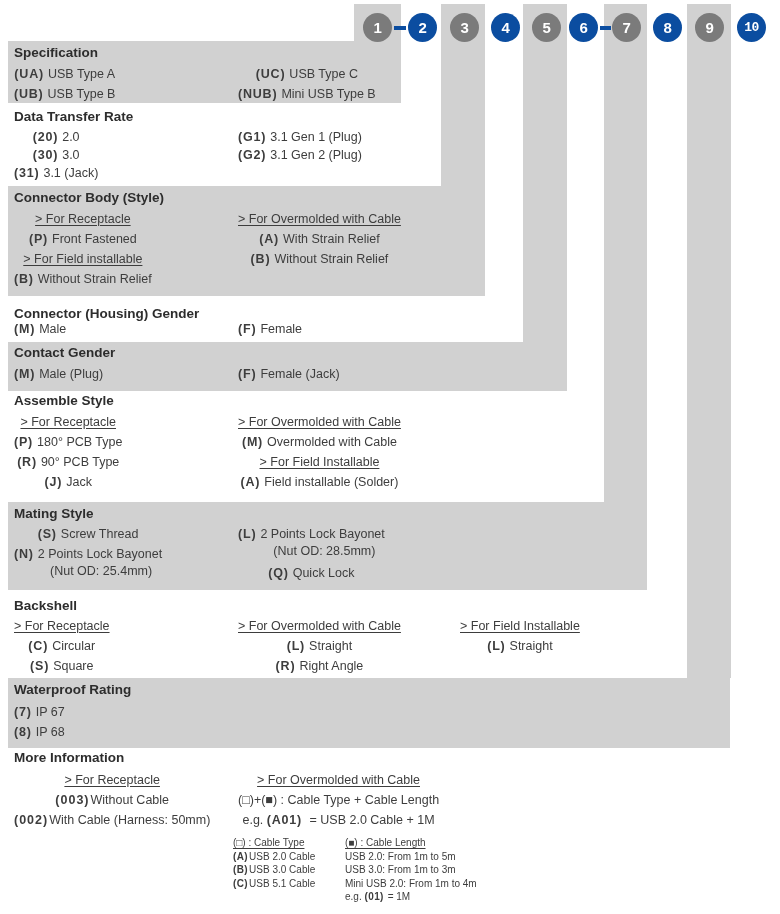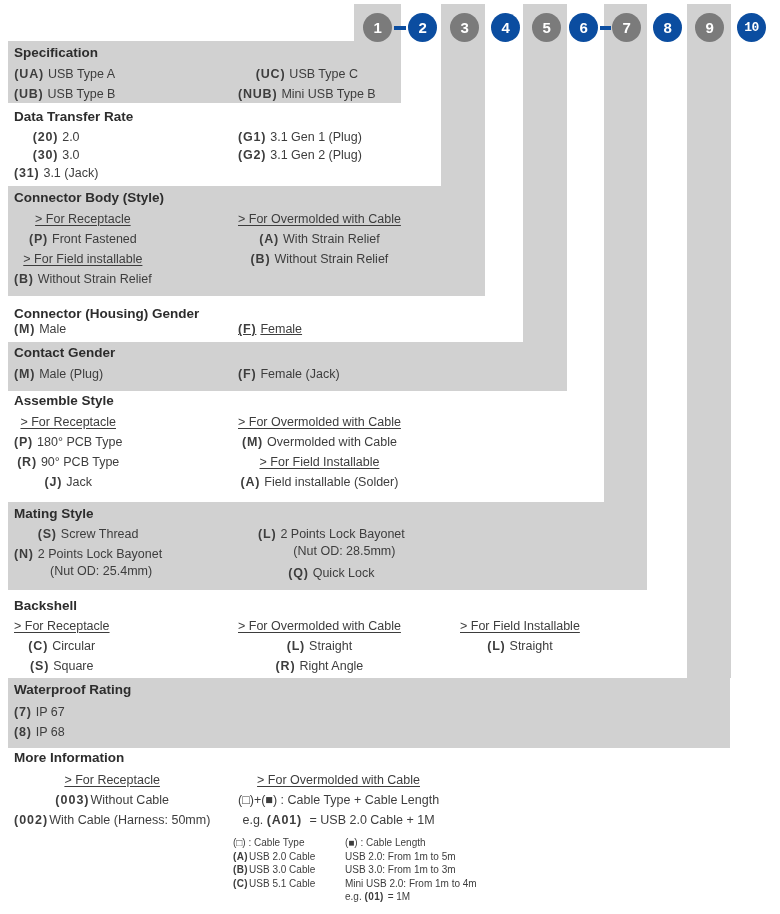--- a/index.html
+++ b/index.html
@@ -14,21 +14,21 @@
   .dash{position:absolute;top:26px;height:4px;background:#0b4da0;}
   .hd{position:absolute;left:14px;font-size:13.5px;font-weight:bold;color:#2d2d2d;white-space:nowrap;}
   .col{position:absolute;font-size:12.5px;line-height:20px;white-space:nowrap;text-align:center;}
   .col.lh18{line-height:18px;}
   .cd{font-weight:bold;letter-spacing:0.8px;margin-right:4px;}
   .cd.tight{margin-right:1px;letter-spacing:1px;}
   .grp{text-decoration:underline;text-underline-offset:2px;}
   .sub{line-height:14px;margin-left:26px;margin-bottom:5px;}
   .scol{position:absolute;font-size:10px;line-height:13.5px;white-space:nowrap;}
   .scol .cd{letter-spacing:0.4px;margin-right:1px;font-size:10px;}
-  .shead{text-underline-offset:2px;}
+  .shead{text-decoration:underline;text-underline-offset:2px;}
 </style>
 </head>
 <body>
 
 <div class="page">
 
   <div class="colbar" style="left:354px;top:4px;width:47px;height:37px;"></div>
   <div class="colbar" style="left:441px;top:4px;width:44px;height:182px;"></div>
   <div class="colbar" style="left:523px;top:4px;width:44px;height:338px;"></div>
   <div class="colbar" style="left:604px;top:4px;width:43px;height:498px;"></div>
@@ -84,21 +84,21 @@
   <div class="col" style="left:238px;top:209px;">
     <div class="grp">&gt; For Overmolded with Cable</div>
     <div><span class="cd">(A)</span><span>With Strain Relief</span></div>
     <div><span class="cd">(B)</span><span>Without Strain Relief</span></div>
   </div>
 
   <div class="hd" style="top:300px;margin-top:6px;">Connector (Housing) Gender</div>
   <div class="col" style="left:14px;top:319px;">
     <div><span class="cd">(M)</span><span>Male</span></div>
   </div>
-  <div class="col" style="left:238px;top:319px;text-decoration:underline;">
+  <div class="col" style="left:238px;top:319px;">
     <div><span class="cd">(F)</span><span>Female</span></div>
   </div>
 
   <div class="hd" style="top:345px;">Contact Gender</div>
   <div class="col" style="left:14px;top:364px;">
     <div><span class="cd">(M)</span><span>Male (Plug)</span></div>
   </div>
   <div class="col" style="left:238px;top:364px;">
     <div><span class="cd">(F)</span><span>Female (Jack)</span></div>
   </div>
@@ -117,21 +117,21 @@
     <div><span class="cd">(A)</span><span>Field installable (Solder)</span></div>
   </div>
 
   <div class="hd" style="top:506px;">Mating Style</div>
   <div class="col" style="left:14px;top:524px;">
     <div><span class="cd">(S)</span><span>Screw Thread</span></div>
     <div><span class="cd">(N)</span><span>2 Points Lock Bayonet</span>
       <div class="sub">(Nut OD: 25.4mm)</div>
     </div>
   </div>
-  <div class="col" style="left:238px;top:524px;margin-left:20px;">
+  <div class="col" style="left:238px;top:524px;">
     <div><span class="cd">(L)</span><span>2 Points Lock Bayonet</span>
       <div class="sub">(Nut OD: 28.5mm)</div>
     </div>
     <div><span class="cd">(Q)</span><span>Quick Lock</span></div>
   </div>
 
   <div class="hd" style="top:598px;">Backshell</div>
   <div class="col" style="left:14px;top:616px;">
     <div class="grp">&gt; For Receptacle</div>
     <div><span class="cd">(C)</span><span>Circular</span></div>

